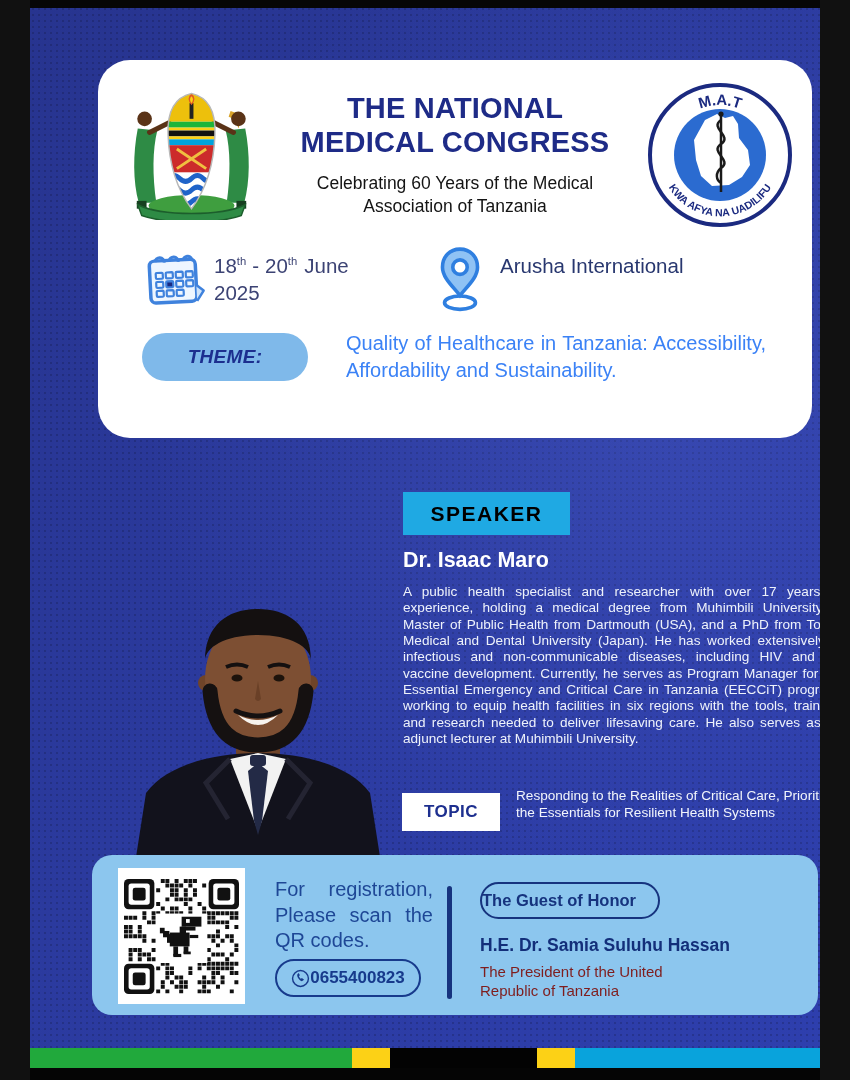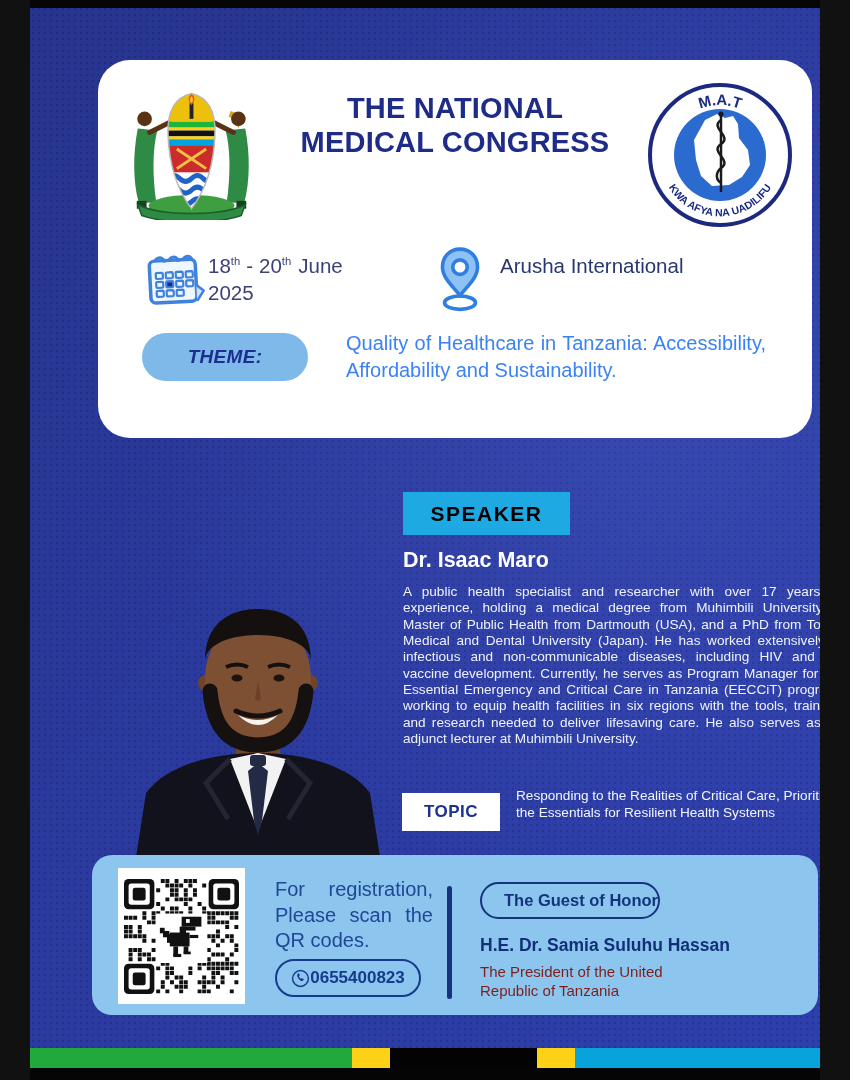--- a/index.html
+++ b/index.html
@@ -29,21 +29,21 @@
   .title-line {
     display:block; font-size:29px; font-weight:800; letter-spacing:0.2px;
     color:#1e2b87; line-height:1.17;
   }
   .subtitle-line { display:block; font-size:17.5px; color:#141414; line-height:1.3; }
   .subtitle { margin-top:12px; }
 
   
   .cal-icon { position:absolute; left:46px; top:188px; width:64px; height:62px; }
   .date-text {
-    position:absolute; left:110px; top:192px; color:#3c4374; font-size:20.5px;
+    position:absolute; left:116px; top:192px; color:#3c4374; font-size:20.5px;
     font-weight:500; line-height:1.32;
   }
   .date-text sup { font-size:0.55em; vertical-align:super; }
   .date-text .dash { margin:0 6px; }
   .date-text .month { margin-left:7px; }
   .dline { display:block; }
   .pin-icon { position:absolute; left:338px; top:186px; width:48px; height:66px; }
   .venue-text {
     position:absolute; left:402px; top:193px; color:#28376f; font-size:20.5px;
     font-weight:500; line-height:1.3;
@@ -104,21 +104,21 @@
     border:2.5px solid #173a8c; border-radius:20px; background:transparent;
     display:flex; align-items:center; justify-content:center; 
     color:#173a8c; font-size:17px; font-weight:700; cursor:pointer;
     font-family:"Liberation Sans", sans-serif;
   }
   .phone-pill svg { width:19px; height:19px; }
   .v-divider { position:absolute; left:355px; top:31px; width:5px; height:113px; background:#16337e; border-radius:3px; }
   .guest-pill {
     position:absolute; left:388px; top:27px; width:180px; height:37px;
     border:2.5px solid #16337e; border-radius:19px;
-    display:flex; align-items:center; justify-content:flex-end;
+    display:flex; align-items:center; justify-content:flex-start;
     color:#16337e; font-size:16.5px; font-weight:800;
   }
   .guest-name { position:absolute; left:388px; top:80px; color:#132f7a; font-size:17.5px; font-weight:800; }
   .guest-title { position:absolute; left:388px; top:108px; width:214px; color:#7f1d1d; font-size:15px; line-height:1.25; }
 
   
   .flag-band { position:absolute; left:0; top:1048px; width:850px; height:20px; display:flex; }
   .fb-green { width:322px; background:#21a93c; }
   .fb-yellow1 { width:38px; background:#fcd116; }
   .fb-black { width:147px; background:#030303; }
@@ -177,20 +177,24 @@
       <path d="M65,6 C82,10 90,24 89,48 C88,78 80,104 65,124 C50,104 42,78 41,48 C40,24 48,10 65,6 Z" fill="none" stroke="#b8b8b8" stroke-width="1.5"></path>
 
       <path d="M10,120 C35,132 95,132 120,120 L116,131 C90,140 40,140 14,131 Z" fill="#2e8b45" stroke="#1c5e2c" stroke-width="1.5"></path>
     </svg>
 
     <div class="title-block">
       <h1>
         <span class="title-line">THE NATIONAL</span>
         <span class="title-line">MEDICAL CONGRESS</span>
       </h1>
+      <div class="subtitle">
+        <span class="subtitle-line">Celebrating 60 Years of the Medical</span>
+        <span class="subtitle-line">Association of Tanzania</span>
+      </div>
     </div>
 
     <svg class="mat" viewBox="0 0 150 150">
       <defs>
         <path id="matTop" d="M22,78 A53,53 0 0 1 128,78" fill="none"></path>
         <path id="matBottom" d="M18,95 A60,60 0 0 0 132,95" fill="none"></path>
       </defs>
       <circle cx="75" cy="75" r="70" fill="#ffffff" stroke="#1b2a80" stroke-width="4"></circle>
       <text font-size="15" font-weight="bold" fill="#1b2a80" font-family="Liberation Sans, sans-serif">
         <textPath href="#matTop" startOffset="50%" text-anchor="middle">M.A.T</textPath>

